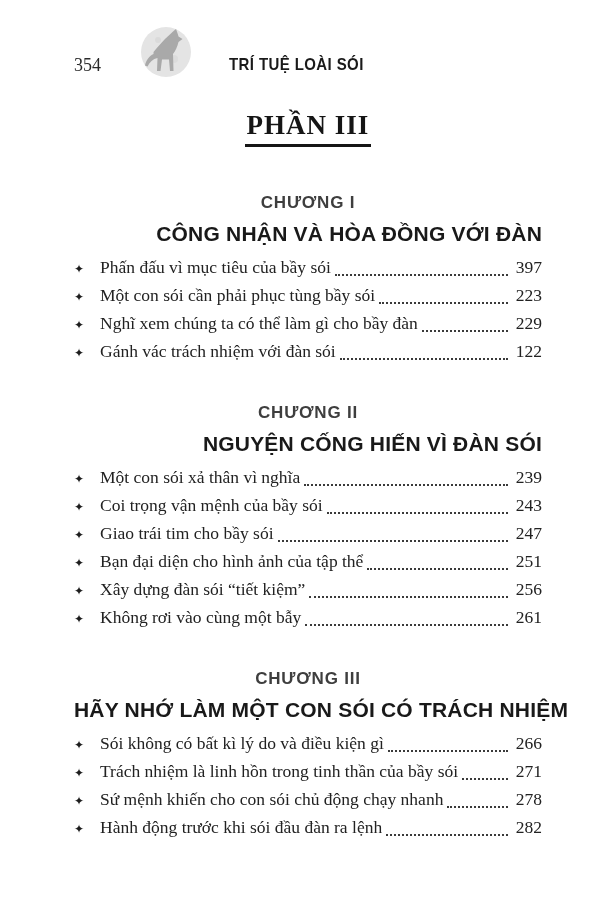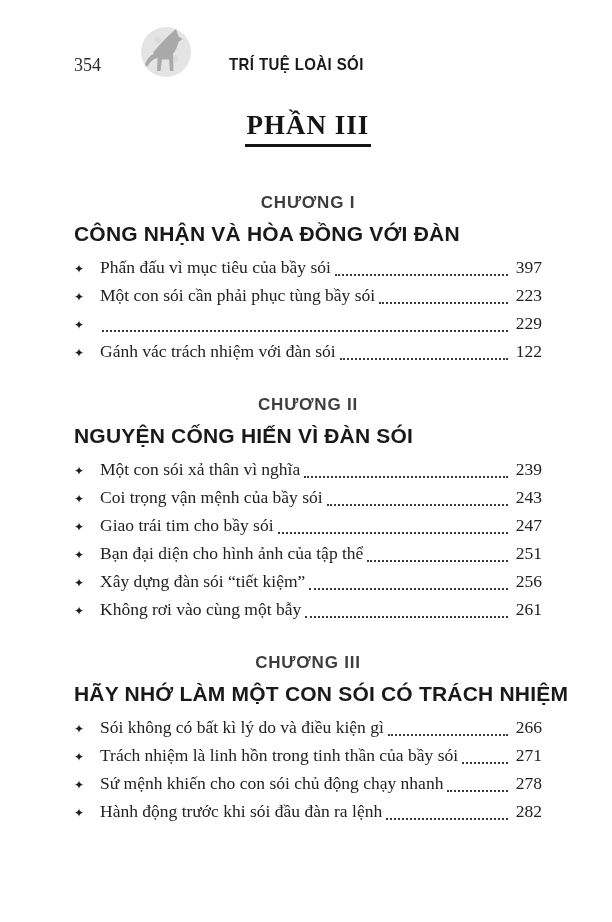--- a/index.html
+++ b/index.html
@@ -58,32 +58,32 @@
     display: inline-block;
     font-family: "Liberation Serif", serif;
     font-weight: 700;
     font-size: 27px;
     letter-spacing: 1px;
     color: #151515;
     border-bottom: 3px solid #151515;
     padding: 0 2px 3px 2px;
   }
   
-  .chapter { margin-top: 26px; }
+  .chapter { margin-top: 34px; }
   .chapter:first-of-type { margin-top: 46px; }
   .chapter-label {
     text-align: center;
     font-family: "Liberation Sans", sans-serif;
     font-weight: 700;
     font-size: 17px;
     letter-spacing: 0.8px;
     color: #3e3e3e;
   }
   .chapter-title {
-    text-align: left;
+    text-align: right;
     font-family: "Liberation Sans", sans-serif;
     font-weight: 700;
     font-size: 21px;
     letter-spacing: 0.2px;
     color: #191919;
     margin-top: 9px;
     white-space: nowrap;
   }
   .entries { margin-top: 11px; }
   .entry {
@@ -161,20 +161,21 @@
 
   <div class="entry">
     <span class="entry-bullet">✦</span>
     <span class="entry-title">Một con sói cần phải phục tùng bầy sói</span>
     <span class="entry-dots"></span>
     <span class="entry-page">223</span>
   </div>
 
   <div class="entry">
     <span class="entry-bullet">✦</span>
+    <span class="entry-title">Nghĩ xem chúng ta có thể làm gì cho bầy đàn</span>
     <span class="entry-dots"></span>
     <span class="entry-page">229</span>
   </div>
 
   <div class="entry">
     <span class="entry-bullet">✦</span>
     <span class="entry-title">Gánh vác trách nhiệm với đàn sói</span>
     <span class="entry-dots"></span>
     <span class="entry-page">122</span>
   </div>

